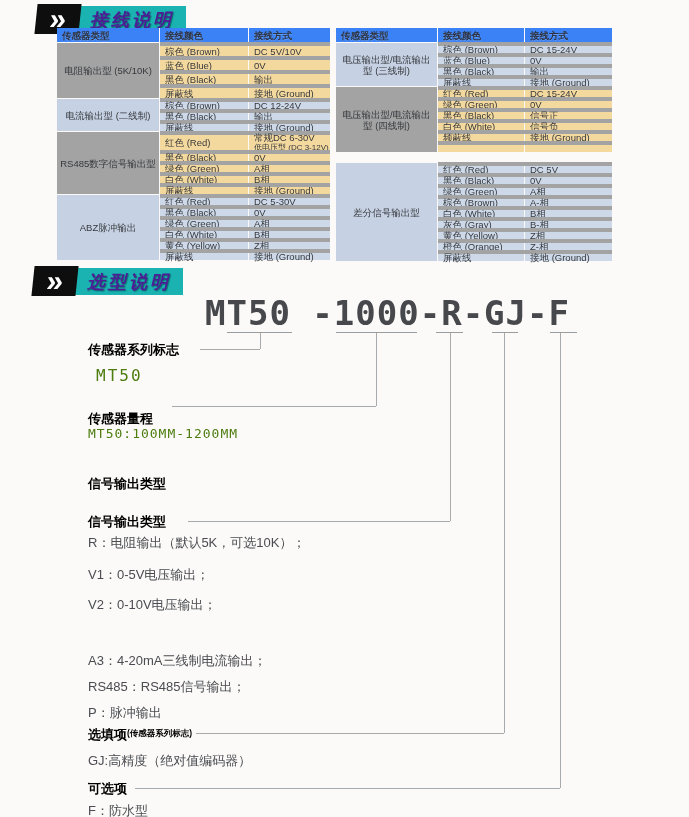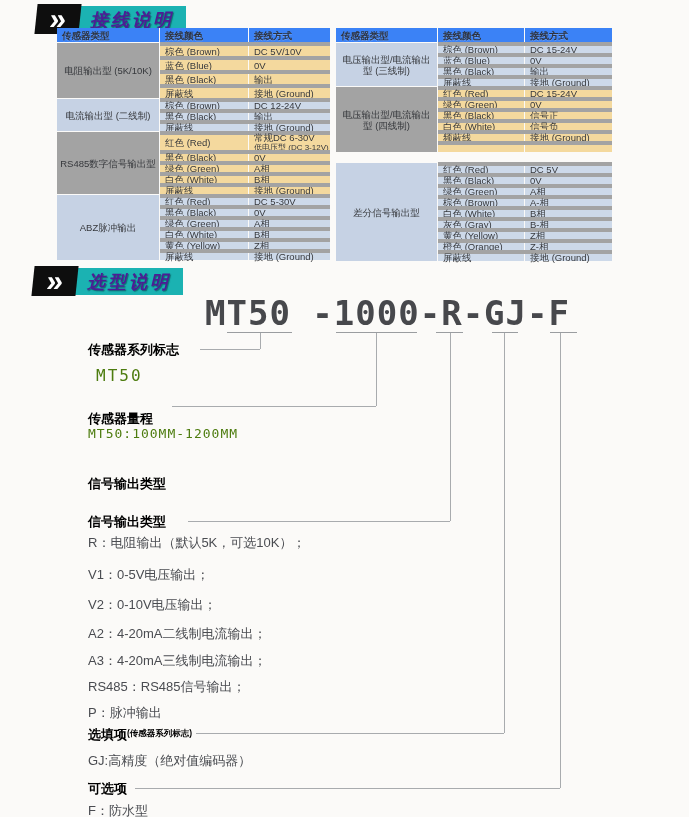--- a/index.html
+++ b/index.html
@@ -304,21 +304,20 @@
   <div class="dlabel dbold" style="top:341px;">传感器系列标志</div>
   <div class="dlabel mono" style="top:366px;left:96px;font-size:16px;">MT50</div>
   <div class="dlabel dbold" style="top:410px;">传感器量程</div>
   <div class="dlabel mono" style="top:426px;font-size:13px;letter-spacing:1px;">MT50:100MM-1200MM</div>
   <div class="dlabel dbold" style="top:475px;">信号输出类型</div>
   <div class="dlabel dbold" style="top:513px;">信号输出类型</div>
 
   <div class="dlabel" style="top:534px;">R：电阻输出（默认5K，可选10K）；</div>
   <div class="dlabel" style="top:566px;">V1：0-5V电压输出；</div>
   <div class="dlabel" style="top:596px;">V2：0-10V电压输出；</div>
-  <div class="dlabel" style="top:625px;">A2：4-20mA二线制电流输出；</div>
   <div class="dlabel" style="top:652px;">A3：4-20mA三线制电流输出；</div>
   <div class="dlabel" style="top:678px;text-align:center;">RS485：RS485信号输出；</div>
   <div class="dlabel" style="top:704px;">P：脉冲输出</div>
 
   <div class="dlabel dbold" style="top:726px;">
     <span>选填项</span><span class="smallnote">(传感器系列标志)</span>
   </div>
   <div class="dlabel" style="top:752px;">GJ:高精度（绝对值编码器）</div>
   <div class="dlabel dbold" style="top:780px;">可选项</div>
   <div class="dlabel" style="top:802px;">F：防水型</div>

